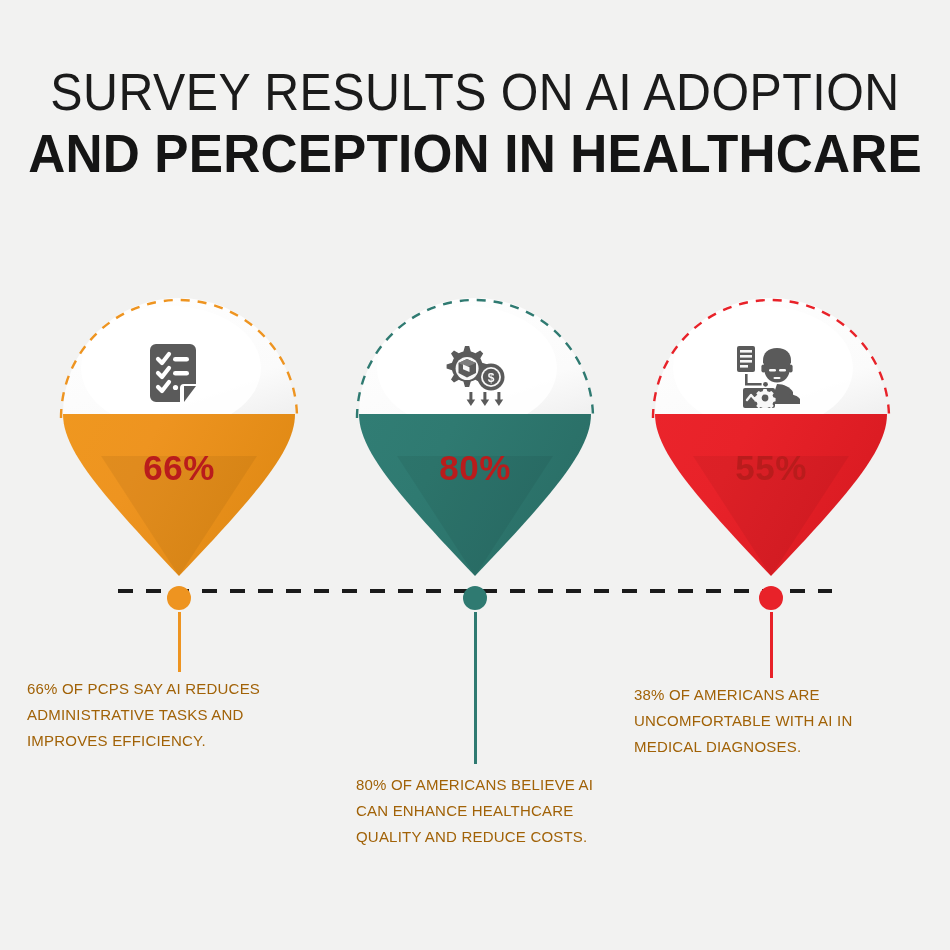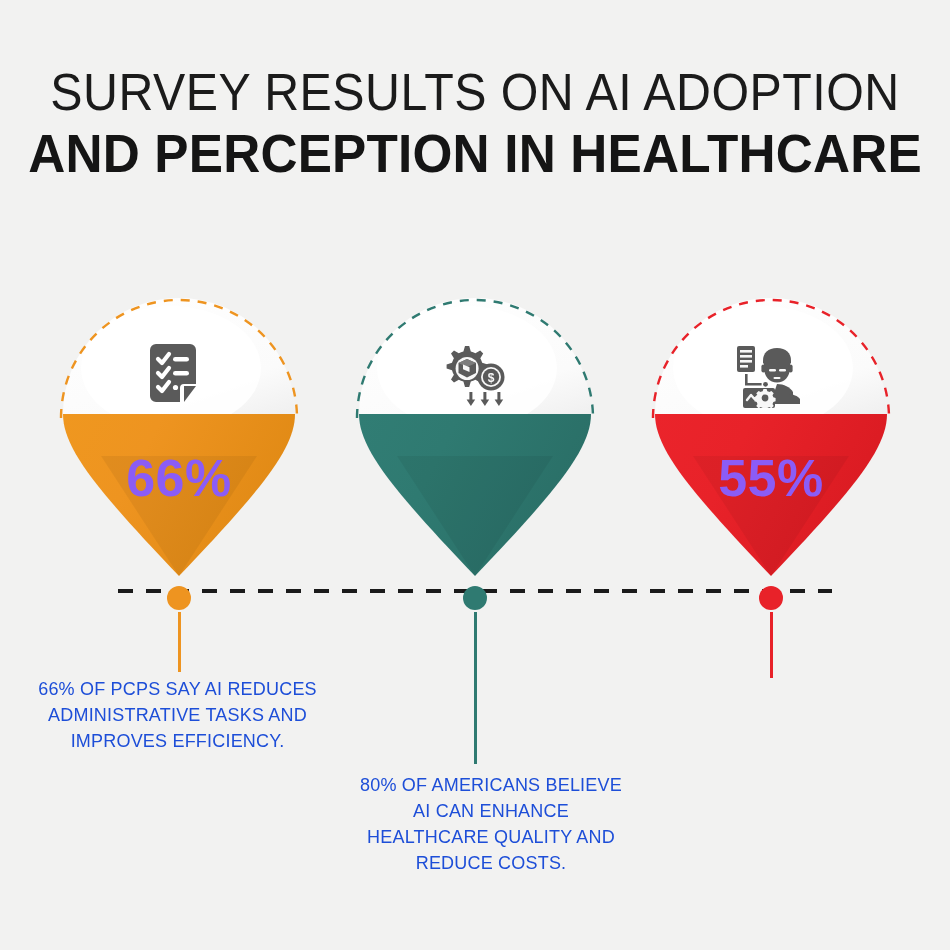--- a/index.html
+++ b/index.html
@@ -80,23 +80,23 @@
     text-align: center;
   }
   .pin-icon svg { display: inline-block; }
   .pin-value {
     position: absolute;
     top: 150px;
     left: 0;
     width: 232px;
     text-align: center;
     font-family: "Liberation Sans", sans-serif;
-    font-size: 52px;
+    font-size: 35px;
     font-weight: 700;
-    color: #8b5cf6;
+    color: #b91c1c;
     letter-spacing: 0.5px;
   }
 
   
   .timeline {
     position: absolute;
     left: 118px;
     top: 589px;
     width: 714px;
     height: 4px;
@@ -110,26 +110,25 @@
   }
   .stem {
     position: absolute;
     width: 3px;
     top: 612px;
   }
 
   
   .caption {
     position: absolute;
-    text-align: center;
     font-family: "Liberation Sans", sans-serif;
-    font-size: 18px;
+    font-size: 15px;
     line-height: 26px;
     font-weight: 400;
-    color: #1d4ed8;
+    color: #a16207;
     letter-spacing: 0.2px;
   }
 </style>
 </head>
 <body style="background: rgb(242, 242, 241);">
 
 <div id="infographic">
 
   <div class="title-block">
     <div class="title-line-1">SURVEY RESULTS ON AI ADOPTION</div>
@@ -236,20 +235,21 @@
         <g fill="#5a5a5a">
           <rect x="30.4" y="48" width="3" height="9"></rect>
           <path d="M27.6 55.6 h8.6 L31.9 62 Z"></path>
           <rect x="44.4" y="48" width="3" height="9"></rect>
           <path d="M41.6 55.6 h8.6 L45.9 62 Z"></path>
           <rect x="58.4" y="48" width="3" height="9"></rect>
           <path d="M55.6 55.6 h8.6 L59.9 62 Z"></path>
         </g>
       </svg>
     </div>
+    <div class="pin-value">80%</div>
   </div>
 
   <div class="pin" style="left:655px; top:298px;">
     <svg class="pin-shape" viewBox="0 0 232 278">
       <defs>
         <linearGradient id="g3top" x1="0" y1="0" x2="0.35" y2="1">
           <stop offset="0%" stop-color="#ffffff"></stop>
           <stop offset="55%" stop-color="#fbfbfb"></stop>
           <stop offset="100%" stop-color="#e2e2e2"></stop>
         </linearGradient>
@@ -326,14 +326,15 @@
   <div class="timeline-dot" style="left:759px; background:#e82229;"></div>
 
   <div class="stem" style="left:177.5px; height:60px; background:#ee9420;"></div>
   <div class="stem" style="left:473.5px; height:152px; background:#2f7a71;"></div>
   <div class="stem" style="left:769.5px; height:66px; background:#e82229;"></div>
 
   <div class="caption" style="left:27px; top:676px; width:301px;">66% OF PCPS SAY AI REDUCES ADMINISTRATIVE TASKS AND IMPROVES EFFICIENCY.</div>
 
   <div class="caption" style="left:356px; top:772px; width:270px;">80% OF AMERICANS BELIEVE AI CAN ENHANCE HEALTHCARE QUALITY AND REDUCE COSTS.</div>
 
+  <div class="caption" style="left:634px; top:682px; width:272px;">38% OF AMERICANS ARE UNCOMFORTABLE WITH AI IN MEDICAL DIAGNOSES.</div>
 
 </div>
 
 </body></html>

